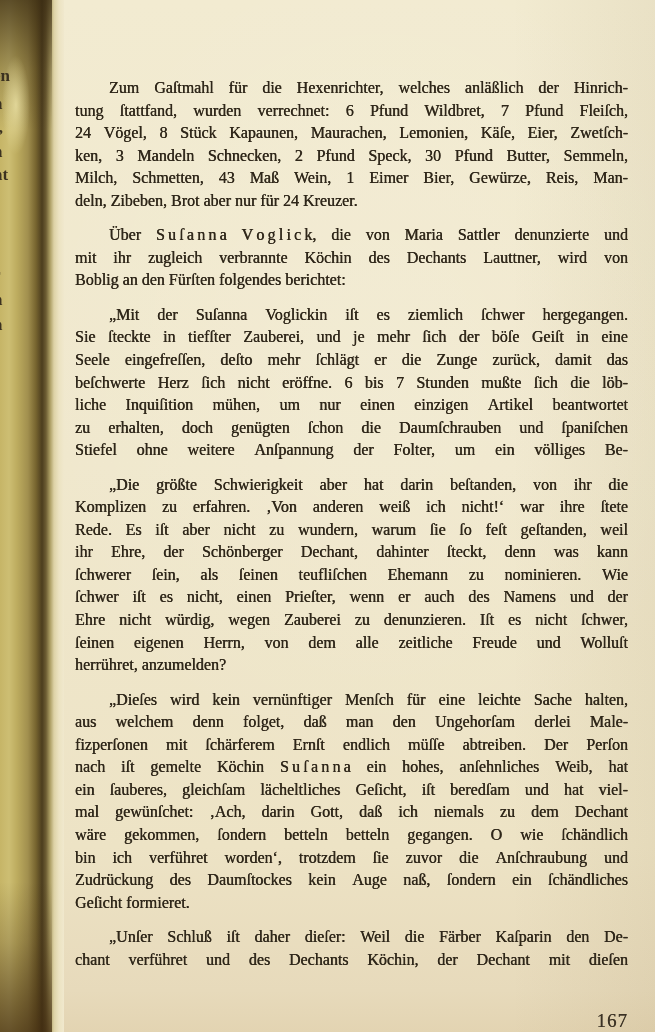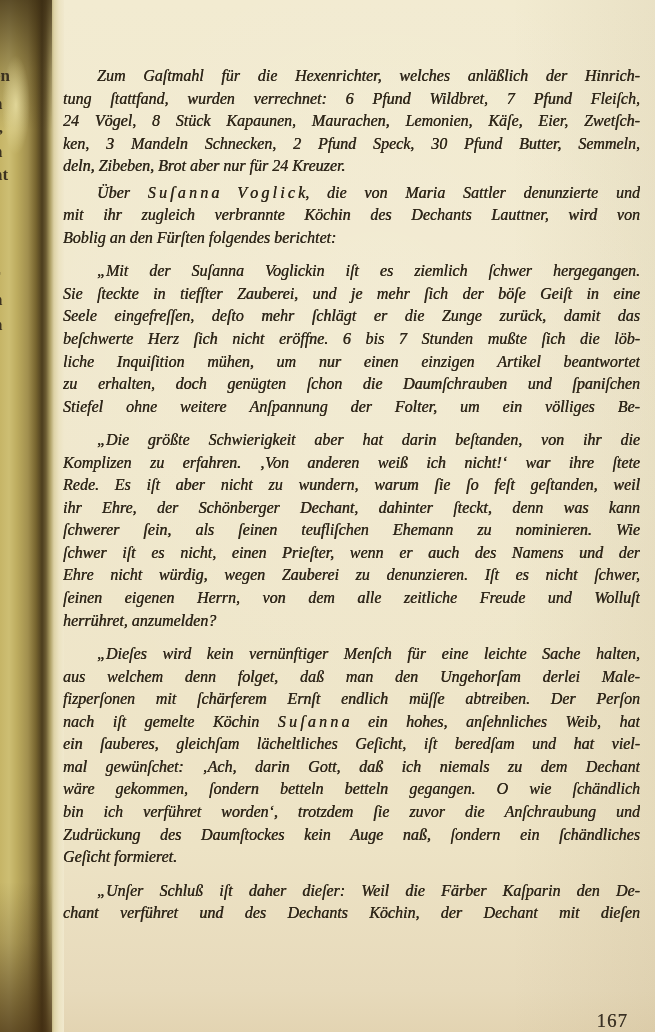--- a/index.html
+++ b/index.html
@@ -41,21 +41,21 @@
     position:absolute;left:0;width:15px;height:26px;overflow:hidden;
     color:#3c3220;font-weight:bold;font-size:17px;line-height:24px;
   }
   .frag span{display:inline-block;margin-left:-7px;}
   
   .text{
     position:absolute;left:63px;top:65px;width:577px;
     color:#2e2619;font-size:16px;line-height:22.55px;
     text-shadow:0.35px 0 0 rgba(46,38,25,0.85), 0 0 0.5px rgba(46,38,25,0.35);
   }
-  .para{margin:0;overflow:hidden;font-style:italic;}
+  .para{margin:12px;overflow:hidden;}
   .para:not(:first-child){margin-top:11px;}
   .para:nth-child(2){margin-top:4px;}
   .line{width:100%;}
   .line.just{display:flex;justify-content:space-between;}
   .line.first{padding-left:34px;box-sizing:border-box;}
   .line.lastline{white-space:pre;}
   .pagenum{
     position:absolute;top:1010px;right:27px;
     font-size:19px;letter-spacing:1px;color:#3a3124;
     text-shadow:0.3px 0 0 rgba(58,49,36,0.8);
@@ -128,20 +128,33 @@
           <span>Mandeln</span>
           <span>Schnecken,</span>
           <span>2</span>
           <span>Pfund</span>
           <span>Speck,</span>
           <span>30</span>
           <span>Pfund</span>
           <span>Butter,</span>
           <span>Semmeln,</span>
         </div>
+        <div class="line just">
+          <span>Milch,</span>
+          <span>Schmetten,</span>
+          <span>43</span>
+          <span>Maß</span>
+          <span>Wein,</span>
+          <span>1</span>
+          <span>Eimer</span>
+          <span>Bier,</span>
+          <span>Gewürze,</span>
+          <span>Reis,</span>
+          <span>Man-</span>
+        </div>
         <div class="line lastline">deln, Zibeben, Brot aber nur für 24 Kreuzer.</div>
       </div>
       <div class="para">
         <div class="line first just">
           <span>Über</span>
           <span>S u ſ a n n a</span>
           <span>V o g l i c k,</span>
           <span>die</span>
           <span>von</span>
           <span>Maria</span>

